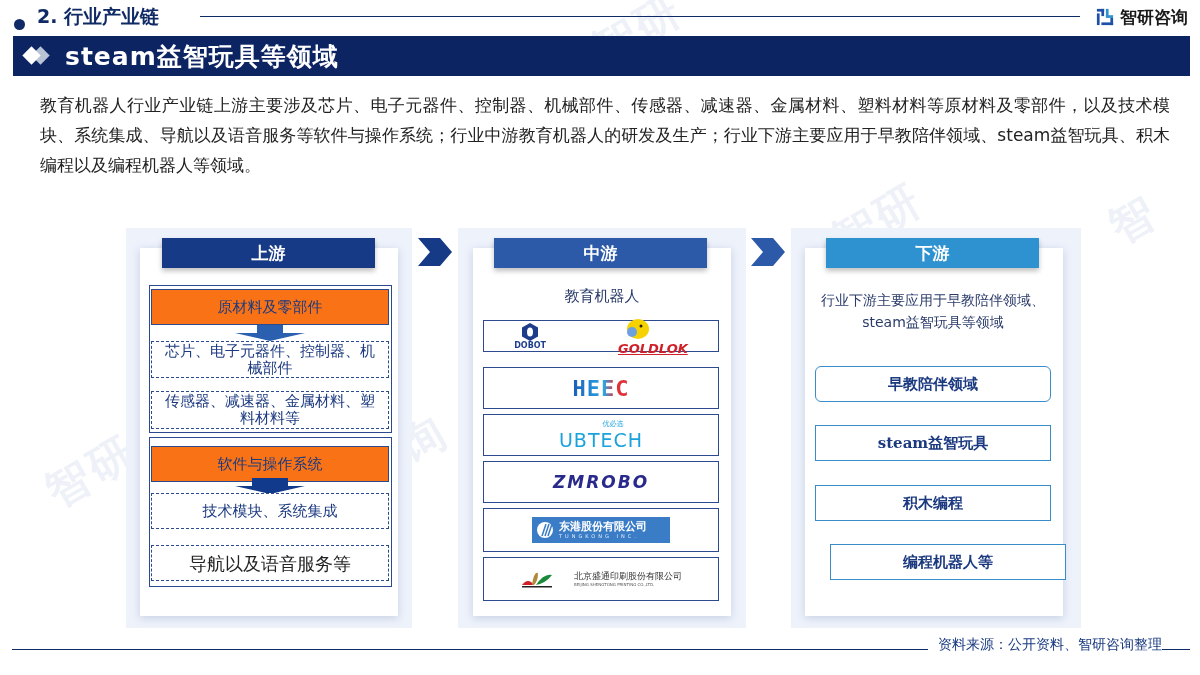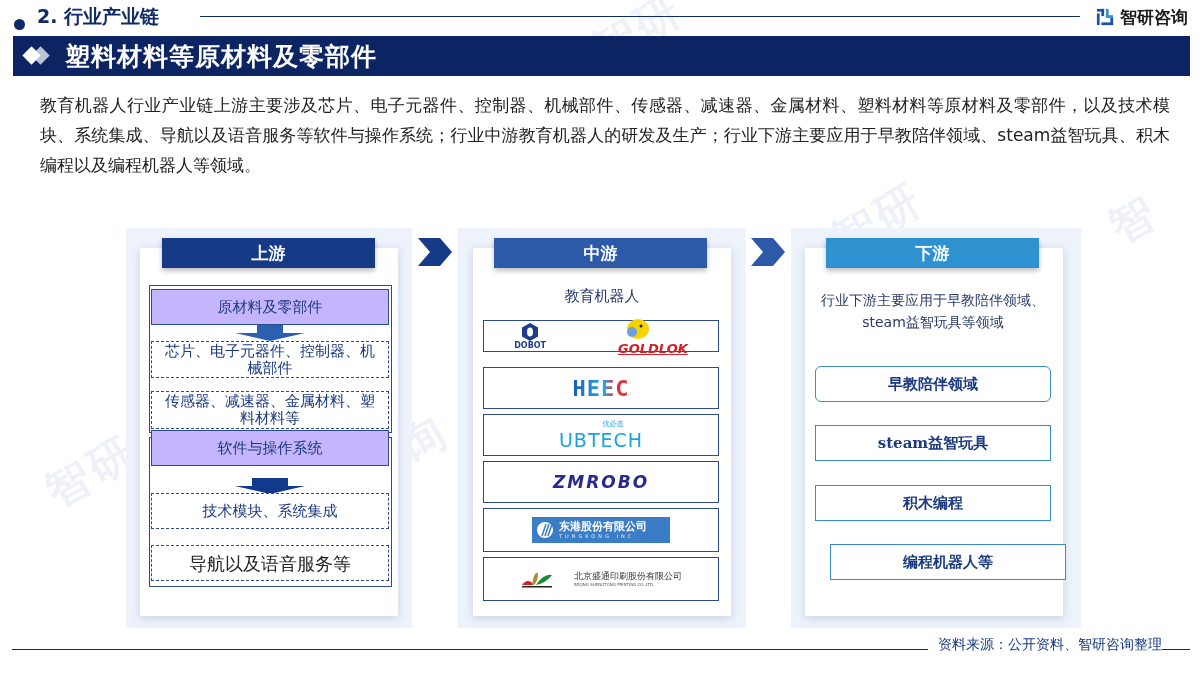--- a/index.html
+++ b/index.html
@@ -30,21 +30,21 @@
 
   
   .col-bg { position: absolute; top: 228px; height: 400px; background: #edf2fb; }
   .col-card { position: absolute; background: #ffffff; box-shadow: 0 2px 8px rgba(90,110,160,0.25); }
   .col-head { position: absolute; height: 30px; color: #fff; font-size: 17px; font-weight: bold; display: flex; align-items: center; justify-content: center; box-shadow: 0 3px 5px rgba(0,0,0,0.25); }
 
   .chev { position: absolute; top: 238px; width: 34px; height: 28px; }
 
   
   .up-group { position: absolute; border: 1.5px solid #2b4a8f; background: #fff; }
-  .up-solid { position: absolute; border: 1.5px solid #2b4a8f; background: #c4b5fd; display: flex; align-items: center; justify-content: center; font-size: 15px; color: #1c3a80; font-family: "DejaVu Serif", "Liberation Serif", serif; }
+  .up-solid { position: absolute; border: 1.5px solid #2b4a8f; background: #f97316; display: flex; align-items: center; justify-content: center; font-size: 15px; color: #1c3a80; font-family: "DejaVu Serif", "Liberation Serif", serif; }
   .up-dash { position: absolute; border: 1.5px dashed #2b4a8f; background: #fff; display: flex; align-items: center; justify-content: center; text-align: center; font-size: 15px; line-height: 17px; color: #1c3a80; font-family: "DejaVu Serif", "Liberation Serif", serif; padding: 0 6px; }
   .down-arrow { position: absolute; width: 70px; height: 16px; }
 
   
   .mid-label { position: absolute; left: 458px; width: 288px; top: 287px; text-align: center; font-size: 15px; color: #2a3b6a; }
   .logo-box { position: absolute; left: 483px; width: 236px; border: 1.5px solid #2b4a8f; background: #fff; display: flex; align-items: center; justify-content: center; }
 
   
   .down-desc { position: absolute; left: 815px; width: 236px; top: 289px; text-align: center; font-size: 14px; line-height: 22px; color: #2a3b6a; }
   .down-box { position: absolute; left: 815px; width: 236px; height: 36px; border: 1.5px solid #3a8cc8; background: #fff; display: flex; align-items: center; justify-content: center; font-size: 15px; font-weight: bold; color: #1c3a80; font-family: "DejaVu Serif", "Liberation Serif", serif; }
@@ -81,21 +81,21 @@
     <rect x="16" y="11" width="3" height="8" fill="#1f4fa8"></rect>
   </svg>
   <span class="brand-name">智研咨询</span>
 </div>
 
 <div class="title-bar">
   <div class="title-diamond">
     <span class="d2"></span>
       <span class="d1"></span>
   </div>
-  <span class="title-text">塑料材料等原材料及零部件</span>
+  <span class="title-text">steam益智玩具等领域</span>
 </div>
 
 <div class="desc">教育机器人行业产业链上游主要涉及芯片、电子元器件、控制器、机械部件、传感器、减速器、金属材料、塑料材料等原材料及零部件，以及技术模块、系统集成、导航以及语音服务等软件与操作系统；行业中游教育机器人的研发及生产；行业下游主要应用于早教陪伴领域、steam益智玩具、积木编程以及编程机器人等领域。</div>
 
 <div class="col-bg" style="left:126px;width:286px;"></div>
 <div class="col-bg" style="left:458px;width:288px;"></div>
 <div class="col-bg" style="left:791px;width:290px;"></div>
 
 <div class="col-card" style="left:140px;top:248px;width:258px;height:368px;"></div>
 <div class="col-card" style="left:473px;top:248px;width:258px;height:368px;"></div>
@@ -115,21 +115,21 @@
 <div class="up-group" style="left:149px;top:285px;width:243px;height:148px;"></div>
 <div class="up-solid" style="left:151px;top:289px;width:238px;height:36px;">原材料及零部件</div>
 <svg class="down-arrow" style="left:235px;top:325px;" viewBox="0 0 70 16">
   <rect x="22" y="0" width="26" height="8" fill="#2b5fb0"></rect>
   <polygon points="0,8 70,8 35,16" fill="#2b5fb0"></polygon>
 </svg>
 <div class="up-dash" style="left:151px;top:341px;width:238px;height:37px;">芯片、电子元器件、控制器、机械部件</div>
 <div class="up-dash" style="left:151px;top:391px;width:238px;height:38px;">传感器、减速器、金属材料、塑料材料等</div>
 
 <div class="up-group" style="left:149px;top:437px;width:243px;height:150px;"></div>
-<div class="up-solid" style="left:151px;top:430px;width:238px;height:36px;">软件与操作系统</div>
+<div class="up-solid" style="left:151px;top:446px;width:238px;height:36px;">软件与操作系统</div>
 <svg class="down-arrow" style="left:235px;top:478px;" viewBox="0 0 70 16">
   <rect x="17" y="0" width="36" height="8" fill="#123a8c"></rect>
   <polygon points="0,8 70,8 35,16" fill="#123a8c"></polygon>
 </svg>
 <div class="up-dash" style="left:151px;top:493px;width:238px;height:36px;">技术模块、系统集成</div>
 <div class="up-dash" style="left:151px;top:545px;width:238px;height:36px;font-size:18px;color:#222;">导航以及语音服务等</div>
 
 <div class="mid-label">教育机器人</div>
 
 <div class="logo-box" style="top:320px;height:32px;">

